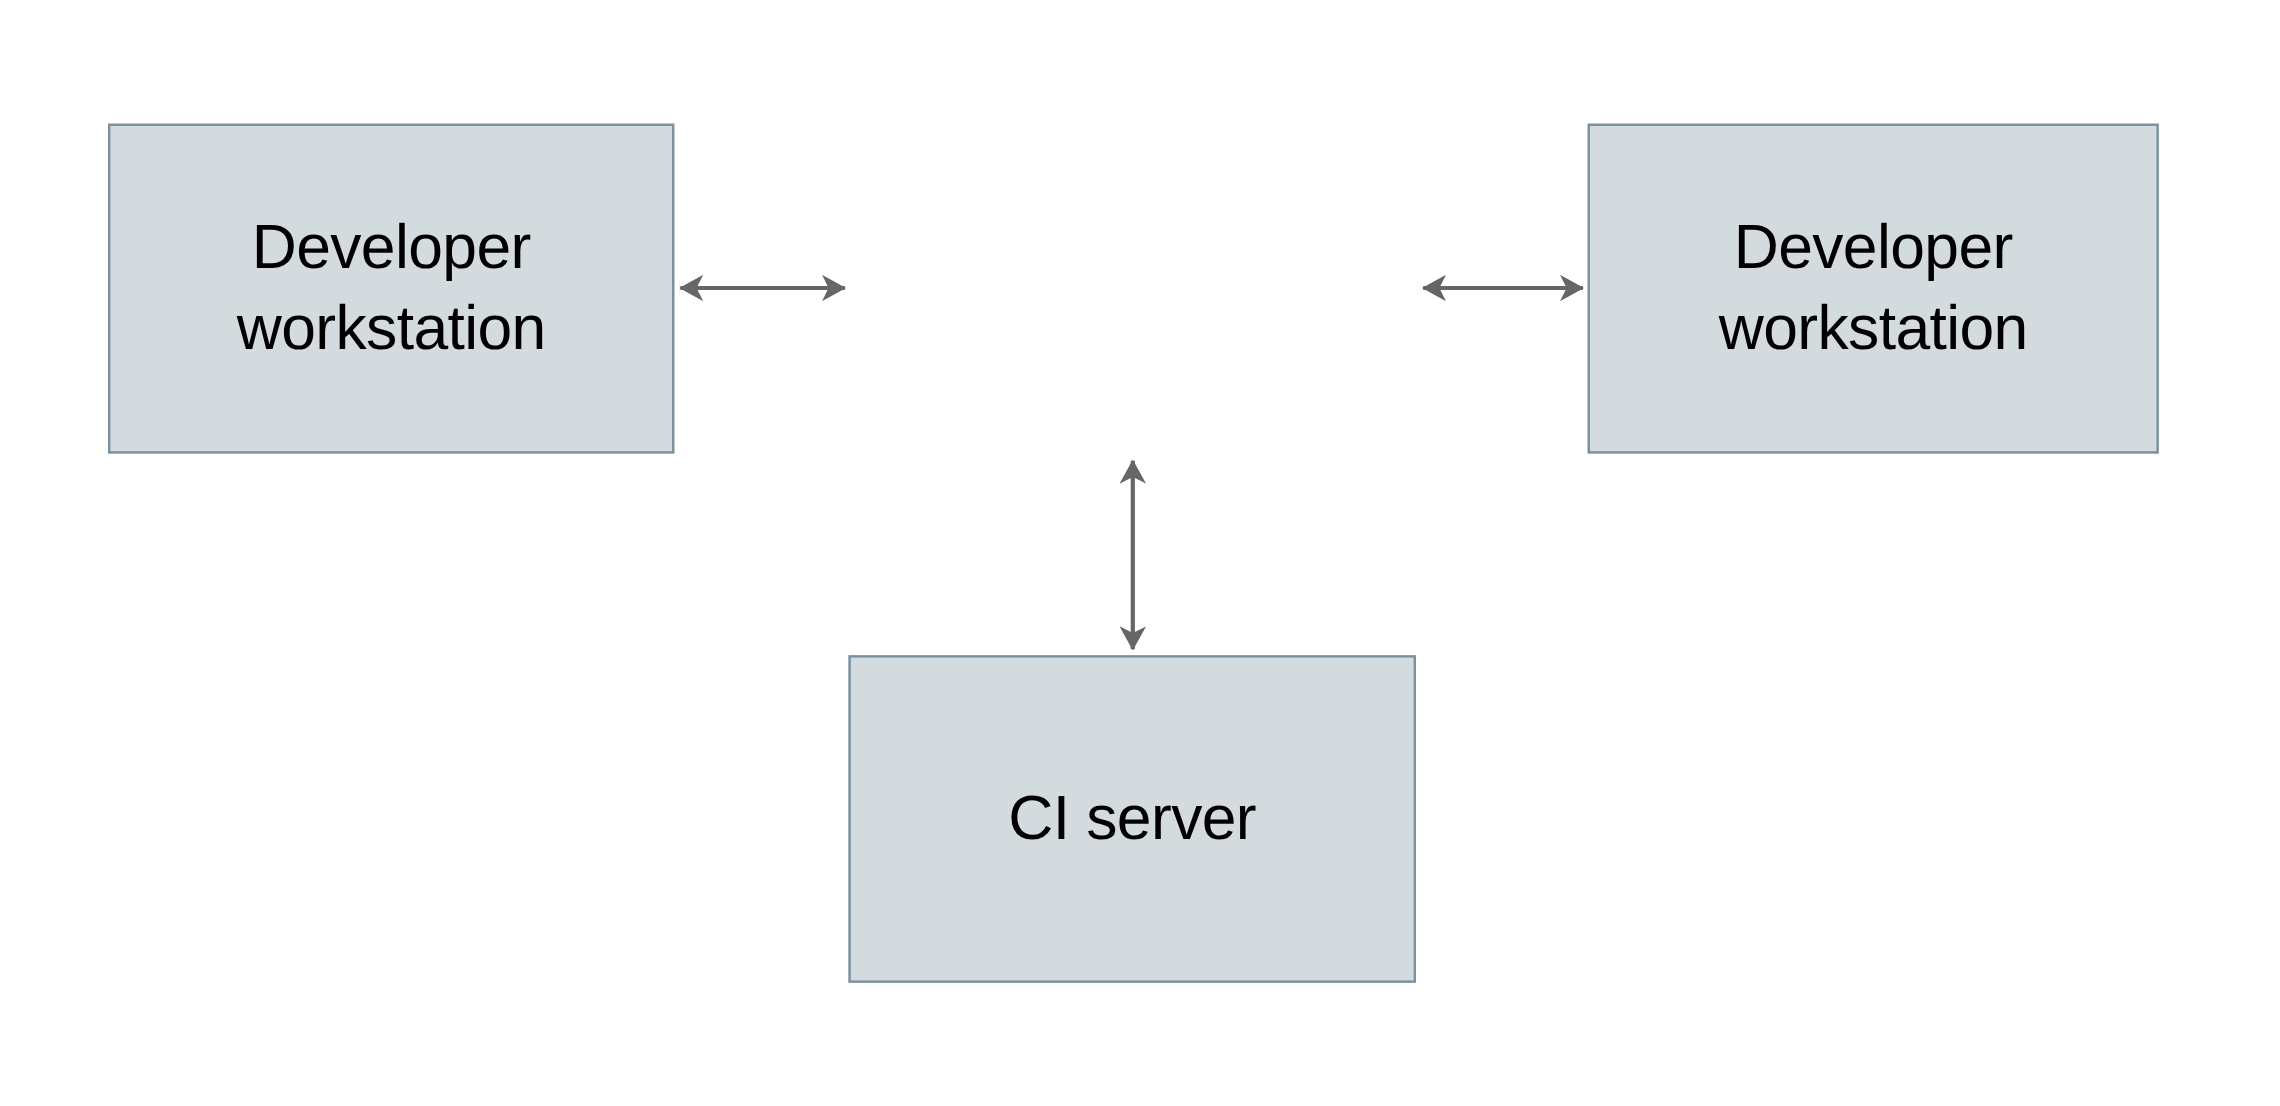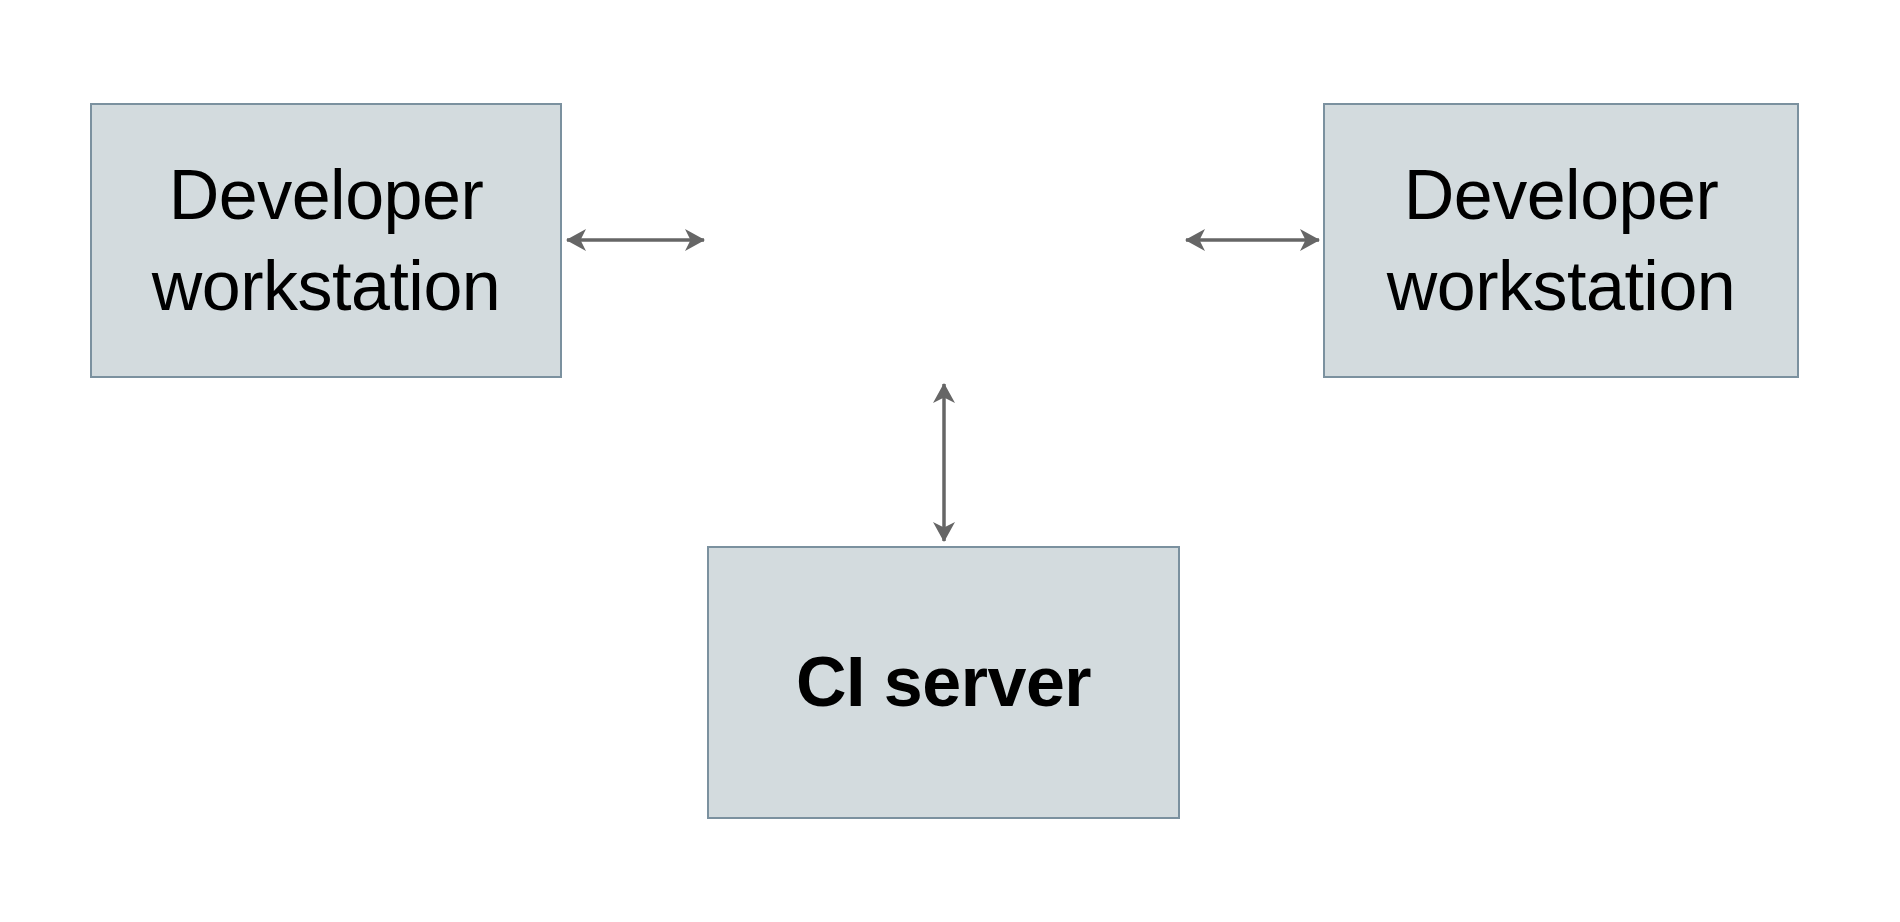--- a/index.html
+++ b/index.html
@@ -23,29 +23,29 @@
   }
   .node {
     position: absolute;
     background: var(--node-fill);
     border: 2px solid var(--node-border);
     color: var(--text-color);
     display: flex;
     align-items: center;
     justify-content: center;
     text-align: center;
-    font-size: 70px;
+    font-size: 52px;
     line-height: 1.3;
     letter-spacing: -0.5px;
   }
   .node .label { padding: 0 8px; }
   #node-dev-left   { left: 90px;   top: 103px; width: 472px; height: 275px; }
   #node-cache      { left: 709px;  top: 103px; width: 472px; height: 275px; }
   #node-dev-right  { left: 1323px; top: 103px; width: 476px; height: 275px; }
-  #node-ci         { left: 707px;  top: 546px; width: 473px; height: 273px; font-weight: bold; }
+  #node-ci         { left: 707px;  top: 546px; width: 473px; height: 273px; }
   svg.edges {
     position: absolute;
     left: 0; top: 0;
     width: 1900px; height: 922px;
     pointer-events: none;
   }
   svg.edges line {
     stroke: var(--arrow-color);
     stroke-width: 3.5;
   }

